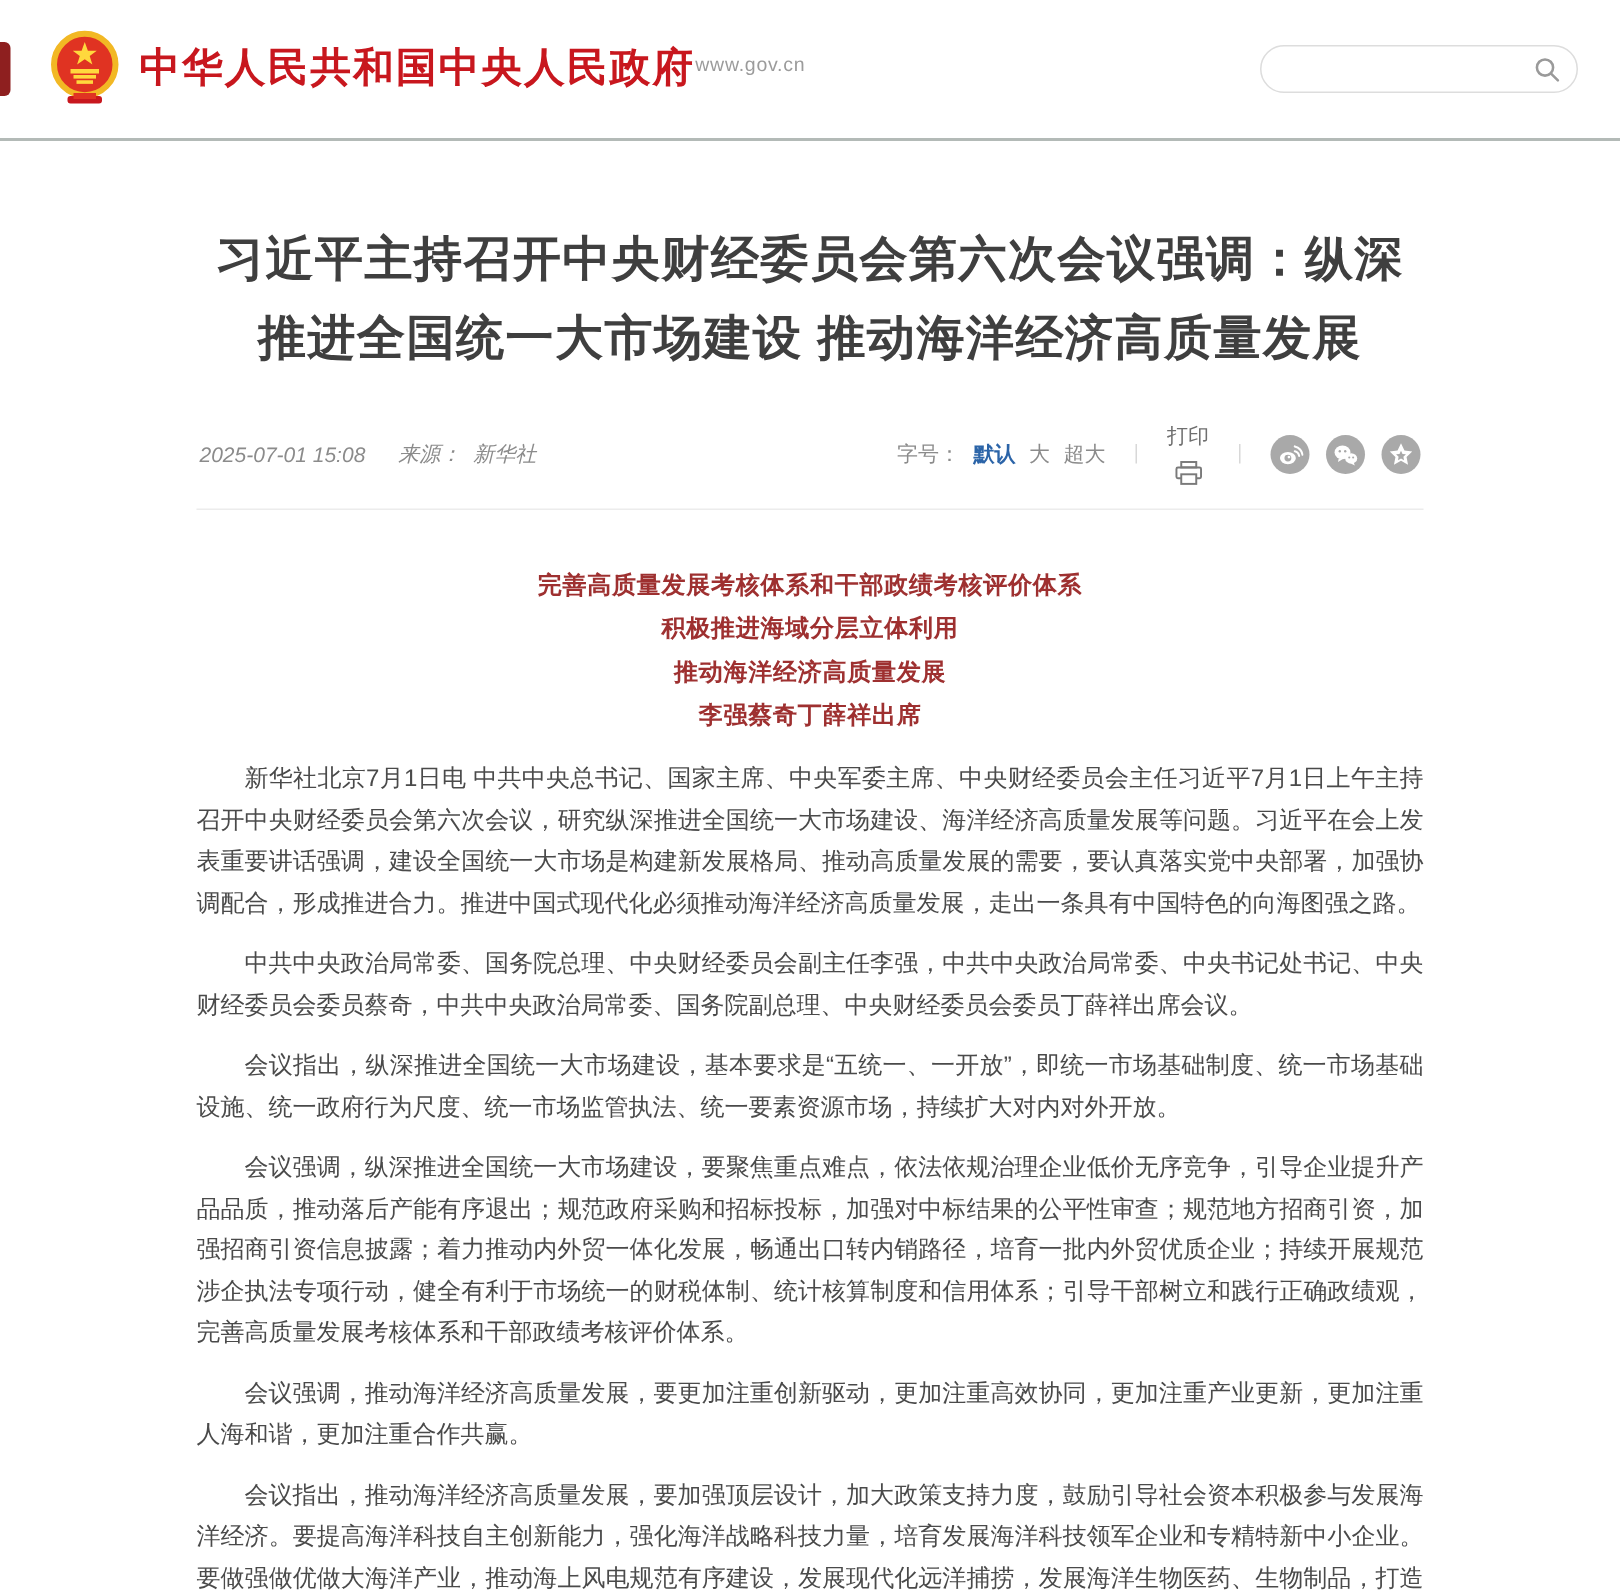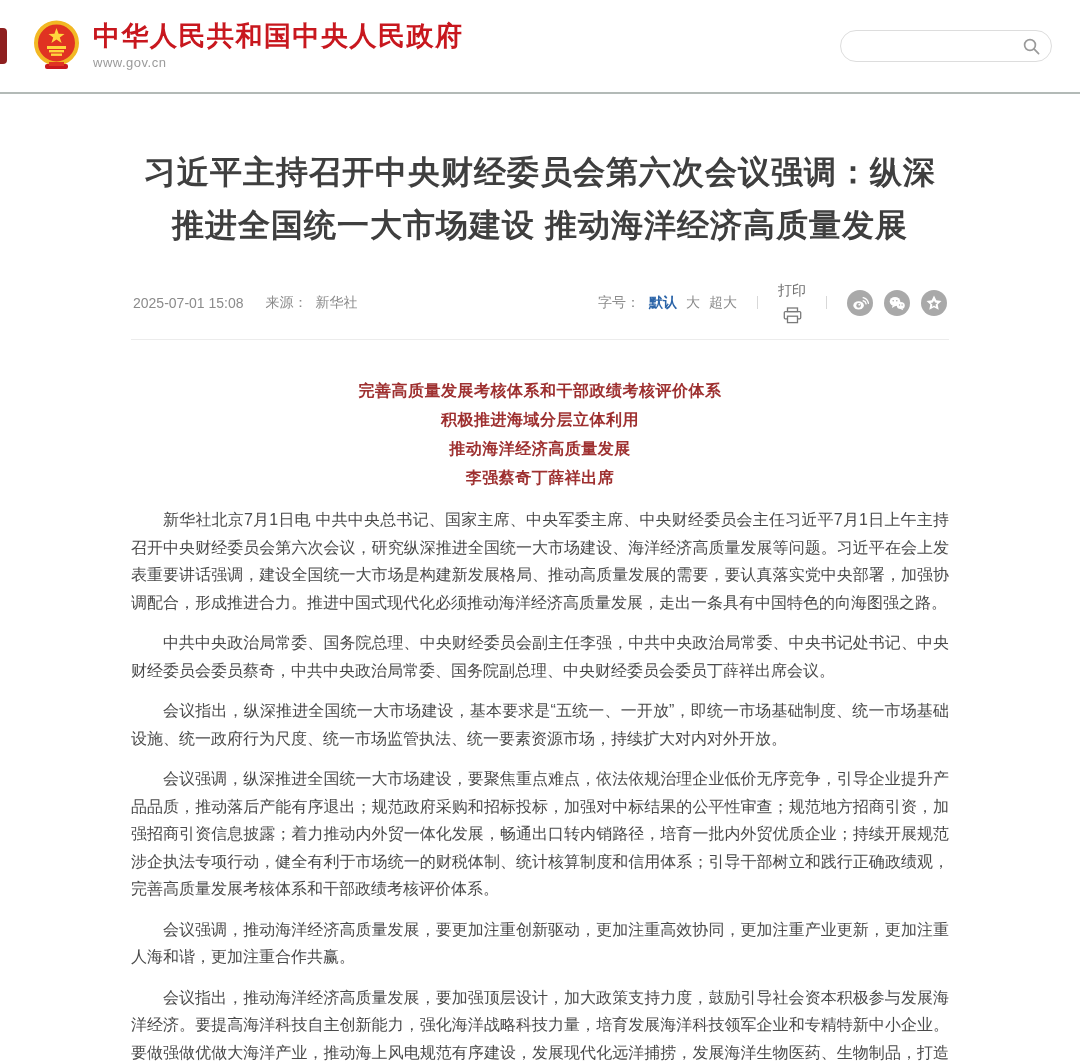--- a/index.html
+++ b/index.html
@@ -14,21 +14,21 @@
     display:flex; justify-content:space-between; align-items:center;
     height:94px; padding:0 28px 0 33px;
     border-bottom:2px solid #b3bab7; background:#fff; position:relative;
   }
   .edge-mark {
     position:absolute; left:0; top:28px; width:7px; height:36px;
     background:#8e1f1f; border-radius:0 4px 4px 0;
   }
   .brand { display:flex; align-items:center; gap:13px; }
   .brand-emblem { width:47px; height:52px; flex:0 0 auto; }
-  .brand-text { display:flex; flex-direction:column; }
+  .brand-text { display:flex; flex-direction:row; }
   .site-title { font-size:27px; font-weight:700; color:#c8171e; letter-spacing:1.5px; line-height:1.1; }
   .site-url { font-size:13px; color:#9b9b9b; margin-top:4px; letter-spacing:.5px; }
   .header-right { display:flex; align-items:center; gap:16px; }
   .search-box {
     width:212px; height:32px; border:1px solid #ddd; border-radius:16px;
     background:#fff; position:relative; display:flex; align-items:center;
     padding:0 34px 0 14px;
   }
   .search-box input {
     border:none; outline:none; width:100%; font-size:14px; color:#555;
@@ -42,21 +42,21 @@
   .content { width:818px; margin:0 auto; padding-top:52px; }
   .article-title {
     margin:0 0 26px; font-size:32px; font-weight:700; color:#3f3f3f;
     text-align:center; line-height:1.65; letter-spacing:1px;
   }
   .meta-row {
     display:flex; justify-content:space-between; align-items:center;
     padding:4px 2px 15px; border-bottom:1px solid #ececec;
     font-size:14px; color:#8b8b8b;
   }
-  .meta-left { display:flex; align-items:center; gap:8px; }
+  .meta-left { display:flex; align-items:center; gap:8px;font-style:italic; }
   .meta-left .src { margin-left:14px; }
   .meta-right { display:flex; align-items:center; gap:12px; color:#8b8b8b; }
   .font-size-group { display:flex; align-items:center; gap:9px; }
   .size-opt { cursor:pointer; color:#8b8b8b; text-decoration:none; }
   .size-default { color:#2b64a8; font-weight:700; }
   .meta-sep { width:1px; height:13px; background:#d8d8d8; margin:0 8px; }
   .print-group { display:flex; align-items:center; gap:7px; color:#6f6f6f; cursor:pointer;flex-direction:column; }
   .share-group { display:flex; align-items:center; gap:11px; }
   .share-circle {
     width:26px; height:26px; border-radius:50%; background:#a9a9a9;

